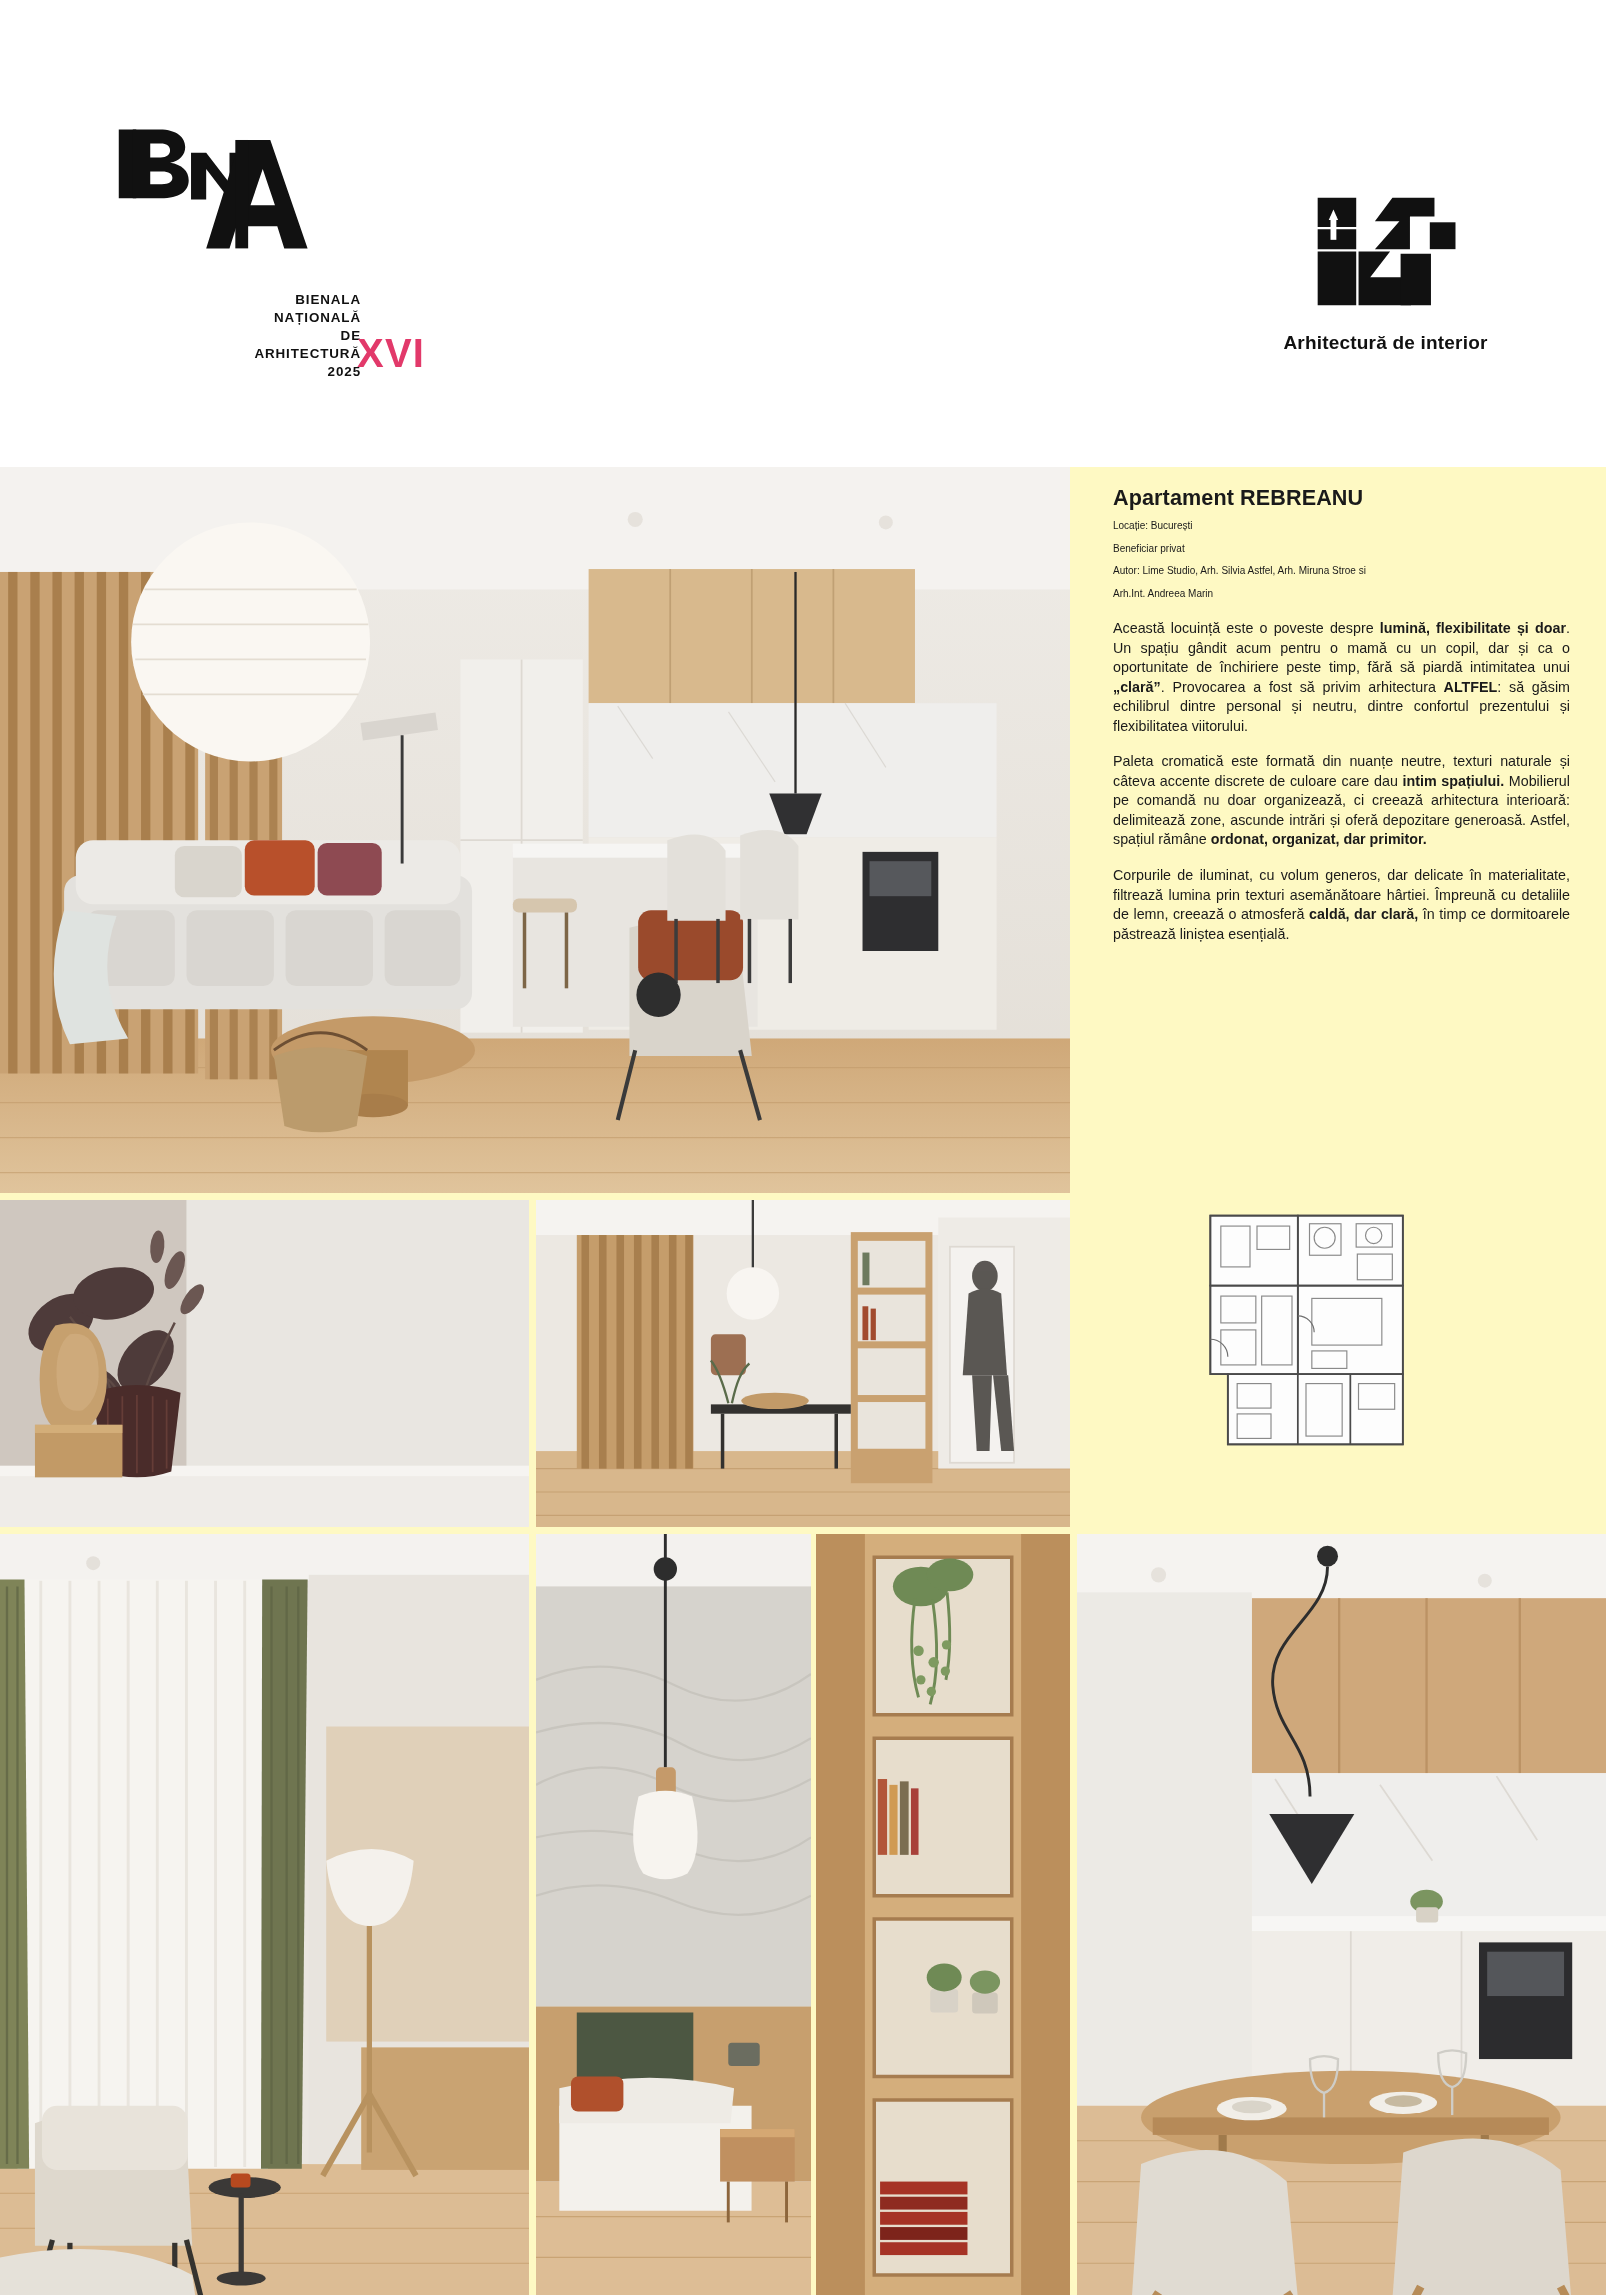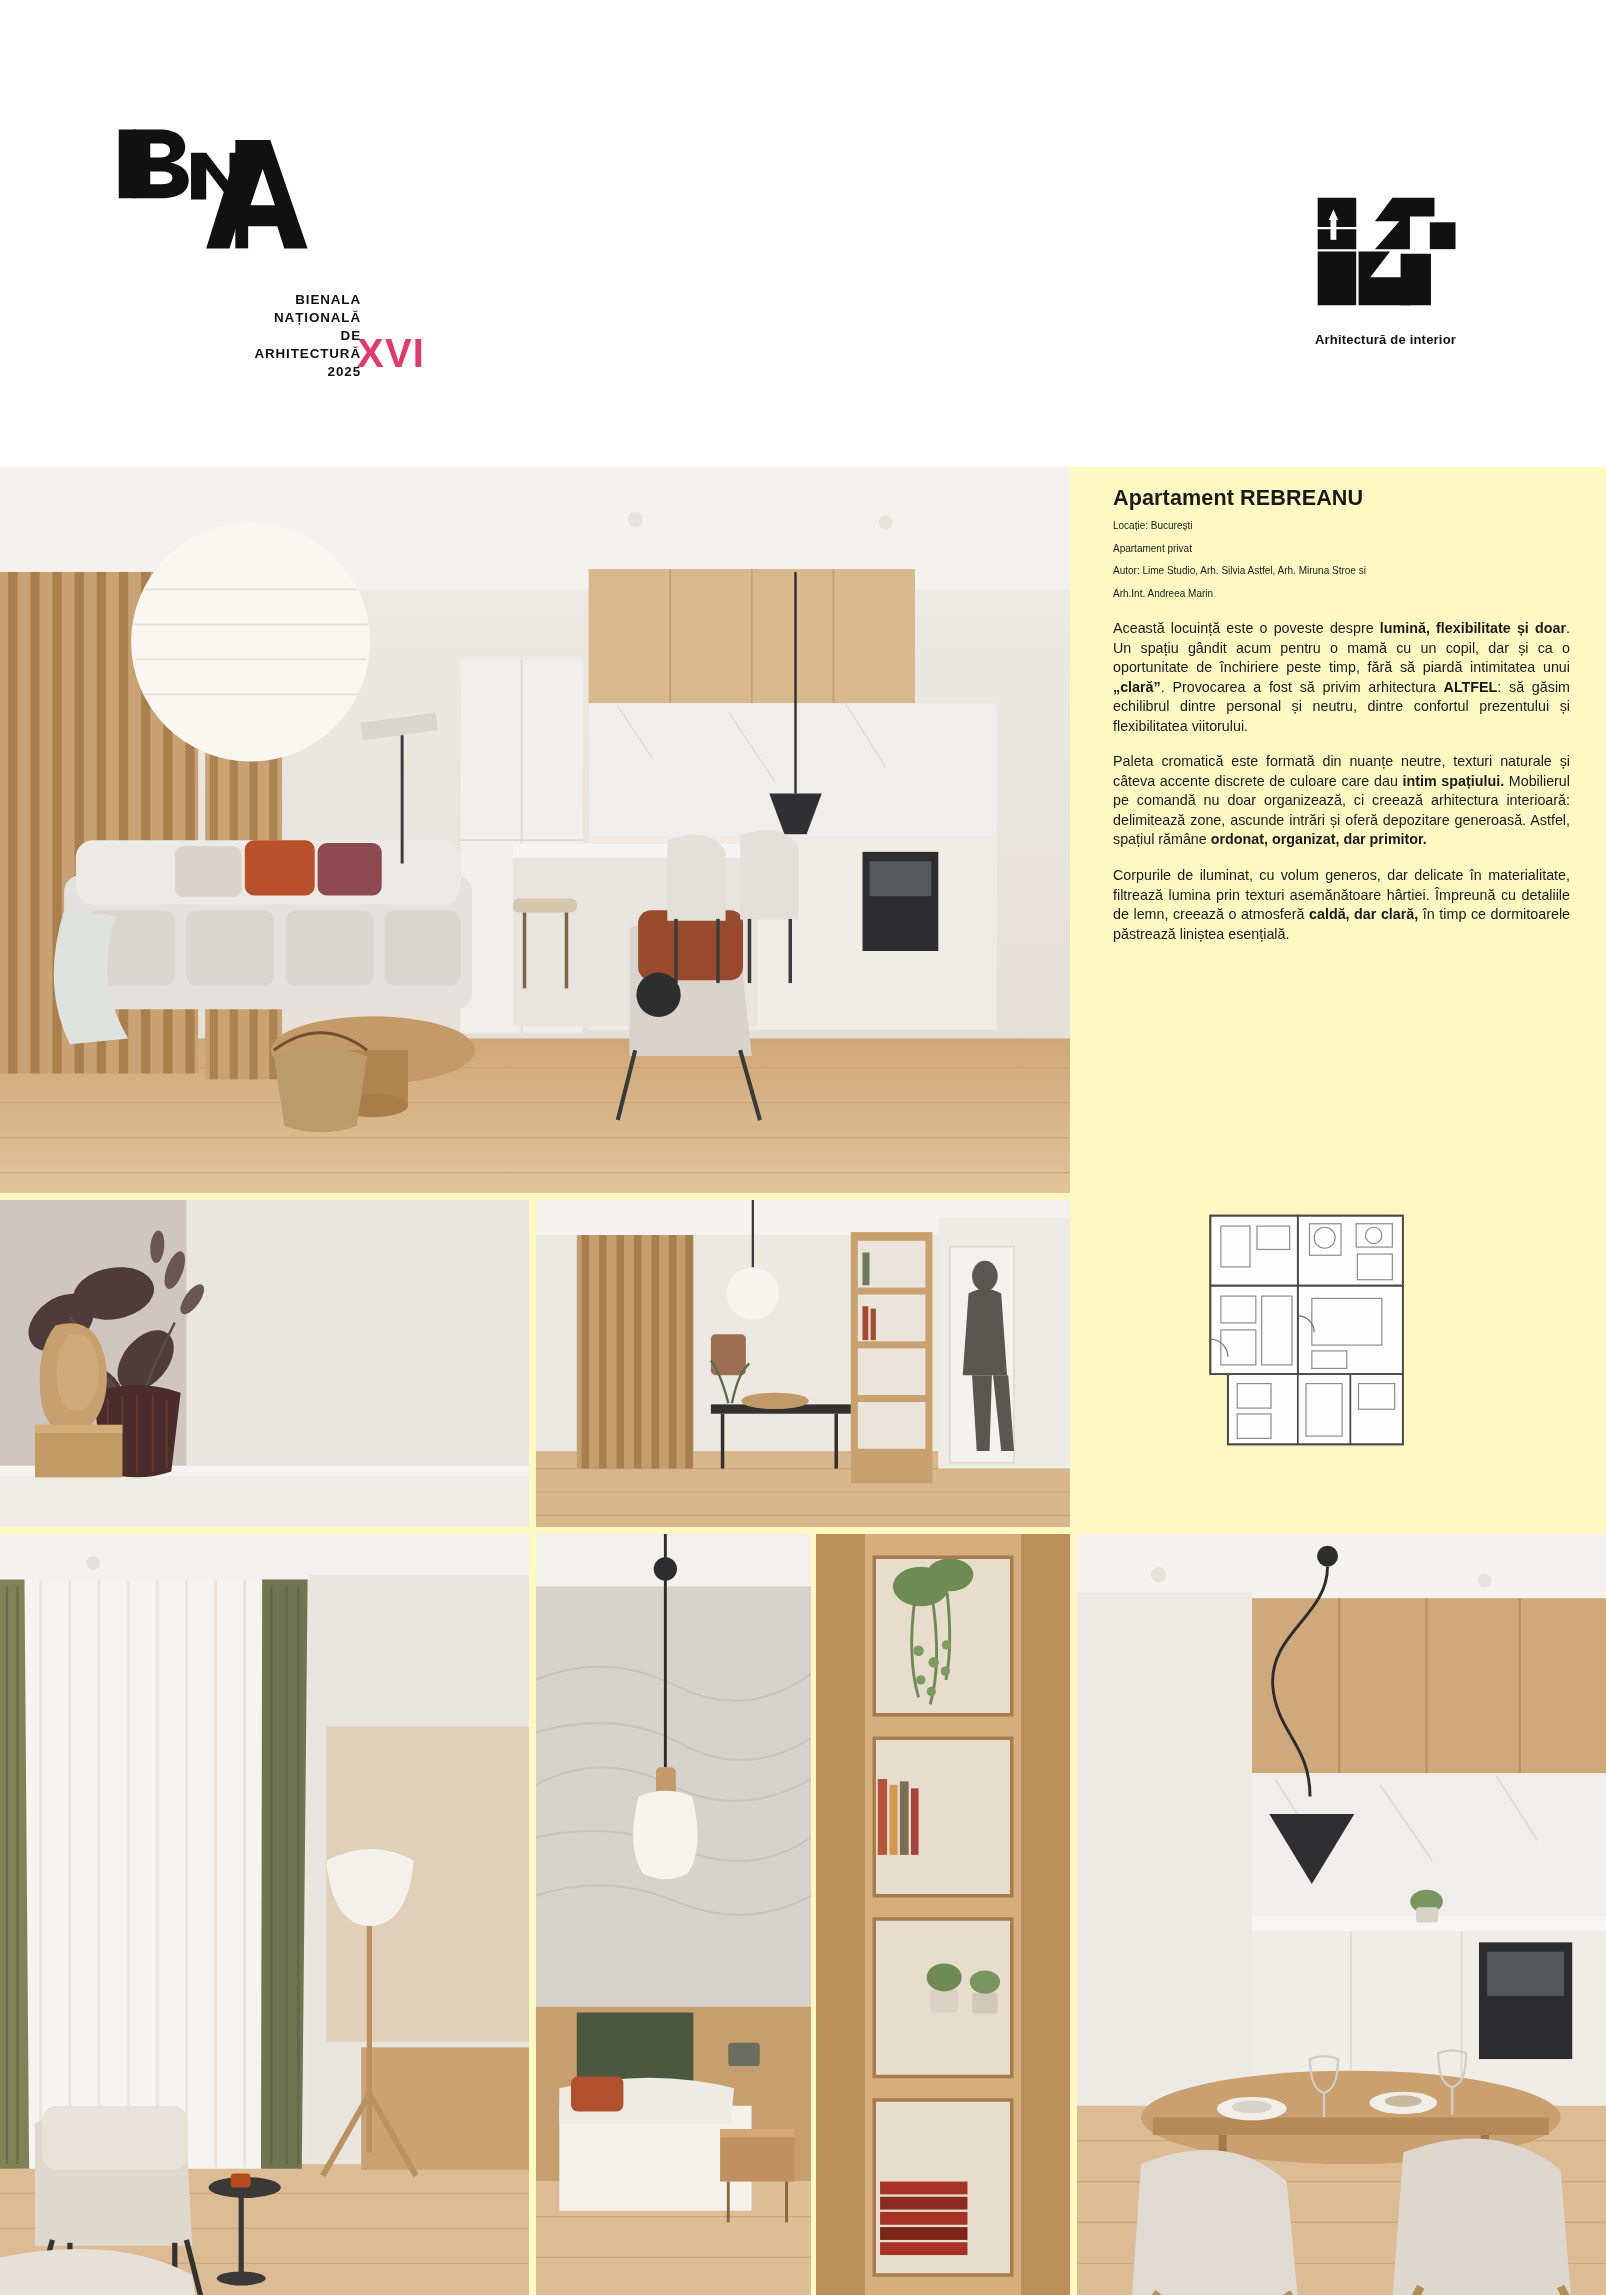--- a/index.html
+++ b/index.html
@@ -64,21 +64,21 @@
     top: 175px;
     width: 245px;
     text-align: center;
   }
   .cat-mark {
     width: 146px;
     height: 117px;
     margin: 0 auto 22px auto;
   }
   .cat-label {
-    font-size: 13px;
+    font-size: 19px;
     font-weight: 700;
     color: #111;
     letter-spacing: 0.2px;
   }
 
   
   .grid { position: absolute; left: 0; top: 449px; width: 1607px; height: 1847px; }
 
   .ph {
     position: absolute;
@@ -179,21 +179,21 @@
           <path d="M35 28 l8 18 h-16z" fill="#fff"></path>
         </svg>
       </div>
       <div class="cat-label">Arhitectură de interior</div>
     </div>
   </div>
 
   <div class="textcol">
     <div class="proj-title">Apartament REBREANU</div>
     <div class="meta">Locație: București</div>
-    <div class="meta">Apartament privat</div>
+    <div class="meta">Beneficiar privat</div>
     <div class="meta">Autor: Lime Studio, Arh. Silvia Astfel, Arh. Miruna Stroe si</div>
     <div class="meta">Arh.Int. Andreea Marin</div>
 
     <div class="para">
       Această locuință este o poveste despre <b>lumină, flexibilitate și doar</b>. Un spațiu gândit acum pentru o mamă cu un copil, dar și ca o oportunitate de închiriere peste timp, fără să piardă intimitatea unui <b>„clară”</b>. Provocarea a fost să privim arhitectura <b>ALTFEL</b>: să găsim echilibrul dintre personal și neutru, dintre confortul prezentului și flexibilitatea viitorului.
     </div>
     <div class="para">
       Paleta cromatică este formată din nuanțe neutre, texturi naturale și câteva accente discrete de culoare care dau <b>intim spațiului.</b> Mobilierul pe comandă nu doar organizează, ci creează arhitectura interioară: delimitează zone, ascunde intrări și oferă depozitare generoasă. Astfel, spațiul rămâne <b>ordonat, organizat, dar primitor.</b>
     </div>
     <div class="para">

